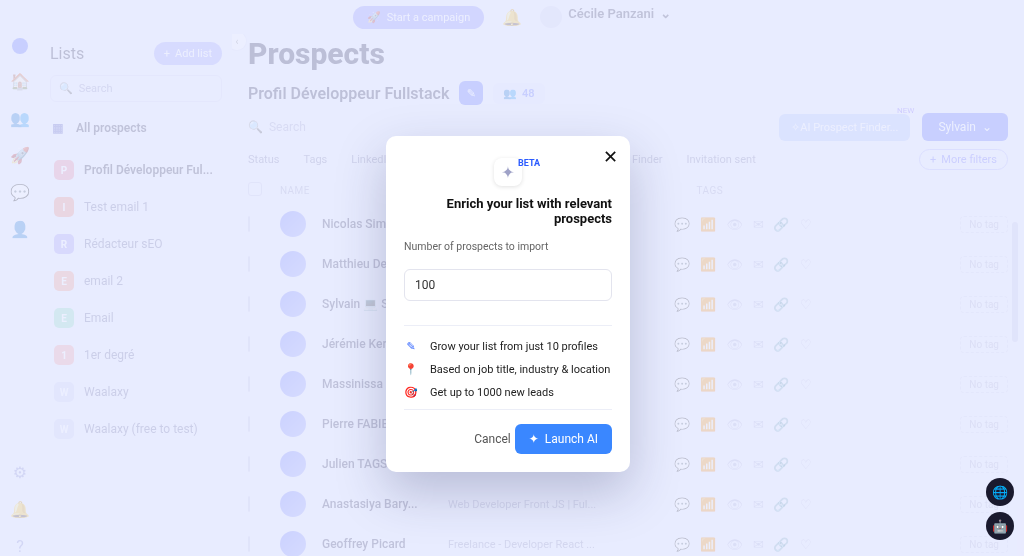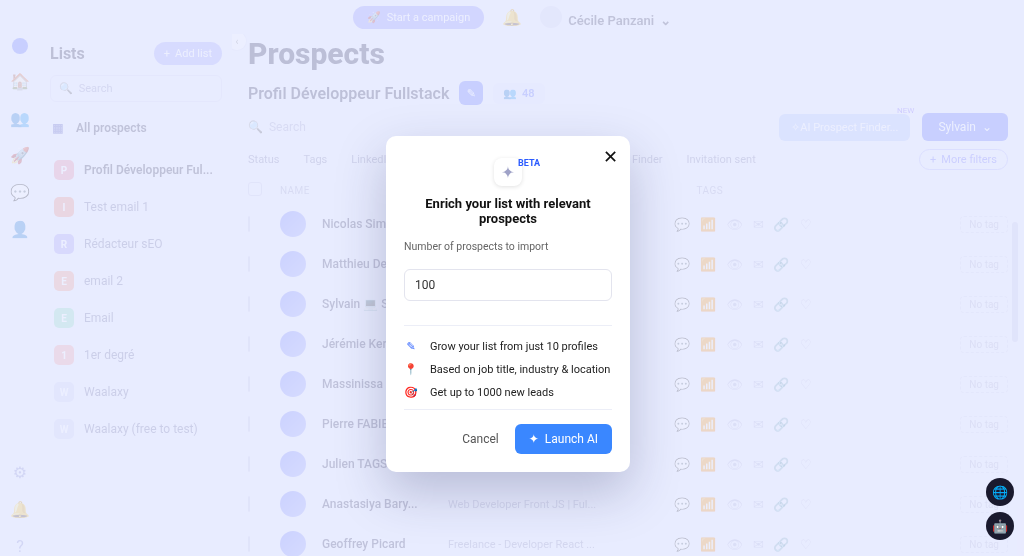--- a/index.html
+++ b/index.html
@@ -1,28 +1,28 @@
 <!DOCTYPE html>
 <html><head>
 <meta charset="utf-8">
 <style>
   *{box-sizing:border-box;margin:0;padding:0;font-family:-apple-system,BlinkMacSystemFont,"Segoe UI",Roboto,sans-serif}
   body{width:1024px;height:556px;overflow:hidden;background:#eef0fe;position:relative;color:#1d1d3d}
   .top-bar{height:34px;display:flex;align-items:center;justify-content:center;gap:18px}
   .start-btn{background:#8a8cff;color:#fff;border-radius:16px;padding:5px 14px;font-size:11px;display:flex;align-items:center;gap:6px}
   .bell-icon{color:#6f74ba}
-  .user-chip{display:flex;align-items:flex-end;gap:6px;font-size:13px;color:#3a3a58;font-weight:600}
+  .user-chip{display:flex;align-items:flex-start;gap:6px;font-size:13px;color:#3a3a58;font-weight:600}
   .avatar{width:22px;height:22px;border-radius:50%;background:#d5d8f2}
   .app{display:flex;height:calc(100% - 34px)}
   .rail{width:40px;display:flex;flex-direction:column;align-items:center;padding-top:4px;gap:18px;color:#8a8fd1}
   .rail .dot{width:16px;height:16px;border-radius:50%;background:#5a6fff}
   .rail .spacer{flex:1}
   .lists-panel{width:192px;padding:8px 10px}
   .lists-head{display:flex;align-items:center;justify-content:space-between;margin-bottom:10px}
-  .lists-head h2{font-size:16px;font-weight:700;color:#2b2b4a}
+  .lists-head h2{font-size:16px;font-weight:400;color:#2b2b4a}
   .add-list{background:#a0a4ff;color:#fff;border-radius:14px;font-size:11px;padding:5px 10px;display:flex;gap:5px;align-items:center}
   .search-lists{display:flex;align-items:center;gap:6px;border:1px solid #d9dcf5;border-radius:6px;padding:6px 8px;font-size:11px;color:#9294c0;margin-bottom:14px}
   .all-pros{display:flex;align-items:center;gap:10px;font-size:12px;font-weight:600;color:#363657;margin-bottom:14px;padding:4px 0}
   .all-pros .ico{width:16px;height:16px;display:flex;align-items:center;justify-content:center;color:#5c60c0}
   .list-item{display:flex;align-items:center;gap:10px;padding:6px 4px;font-size:12px;color:#6a6d9a;border-radius:6px;margin-bottom:5px}
   .list-item.active{color:#353552;font-weight:600}
   .badge{width:20px;height:20px;border-radius:5px;display:flex;align-items:center;justify-content:center;color:#fff;font-size:10px;font-weight:700;flex:0 0 20px}
   .content{flex:1;position:relative;padding:0 16px;overflow:hidden}
   .collapse-caret{position:absolute;left:-4px;top:-2px;width:18px;height:18px;border-radius:50%;background:#fff;display:flex;align-items:center;justify-content:center;font-size:10px;color:#888;box-shadow:0 0 0 1px #e3e5f7}
   h1.page-title{font-size:30px;font-weight:800;color:#25254a;margin-top:2px}
@@ -51,27 +51,27 @@
   .row .occ{width:210px;overflow:hidden;text-overflow:ellipsis;white-space:nowrap;font-size:11px;color:#8c8fb6}
   .row .acts{flex:1;display:flex;gap:10px;color:#b3b6da;font-size:13px}
   .row .tag{font-size:10px;color:#b2b4d3;border:1px dashed #d6d8ef;border-radius:4px;padding:2px 8px}
   .scrollbar{position:absolute;right:6px;top:188px;width:6px;height:120px;background:#c7cbeb;border-radius:3px}
   
   .scrim{position:absolute;inset:0;background:rgba(231,234,255,.78)}
   .modal{position:absolute;left:386px;top:136px;width:244px;background:#fff;border-radius:10px;box-shadow:0 20px 50px rgba(40,44,90,.25);padding:22px 18px 18px}
   .modal .close{position:absolute;right:12px;top:10px;font-size:18px;color:#111;cursor:pointer;font-weight:300}
   .modal .spark-box{width:28px;height:28px;border-radius:8px;background:#fff;box-shadow:0 1px 4px rgba(0,0,0,.12);display:flex;align-items:center;justify-content:center;margin:0 auto 6px;color:#9fa2c7;position:relative}
   .modal .beta{position:absolute;left:calc(50% + 10px);top:0;font-size:9px;font-weight:700;color:#2b5bff}
-  .modal h3{font-size:13px;font-weight:700;color:#111;text-align:center;margin:10px 12px 14px}
+  .modal h3{font-size:13px;font-weight:700;color:#111;text-align:right;margin:10px 0 14px}
   .modal label{font-size:10.5px;color:#666;display:block;margin-bottom:16px}
   .modal .inp{width:100%;border:1px solid #e3e4ee;border-radius:6px;padding:8px 10px;font-size:12px;color:#333;margin-bottom:18px}
   .feat{display:flex;gap:12px;align-items:center;font-size:11px;color:#222;margin:10px 0}
   .feat .fi{width:14px;text-align:center;color:#3a6bff}
   .modal hr{border:0;border-top:1px solid #eceef7;margin:6px 0 14px}
-  .modal .btns{display:flex;justify-content:flex-end;gap:16px;align-items:center}
+  .modal .btns{display:flex;justify-content:flex-end;gap:4px;align-items:center}
   .cancel{font-size:12px;color:#555;background:none;border:0;cursor:pointer}
   .launch{background:#3a87ff;color:#fff;border:0;border-radius:6px;padding:8px 14px;font-size:12px;display:flex;gap:6px;align-items:center;cursor:pointer}
   .fab{position:absolute;right:10px;width:28px;height:28px;border-radius:50%;background:#1a1a2e;color:#fff;display:flex;align-items:center;justify-content:center;font-size:13px}
 </style>
 </head>
 <body>
 
 <div class="top-bar">
   <div class="start-btn">
     <span>🚀</span>

